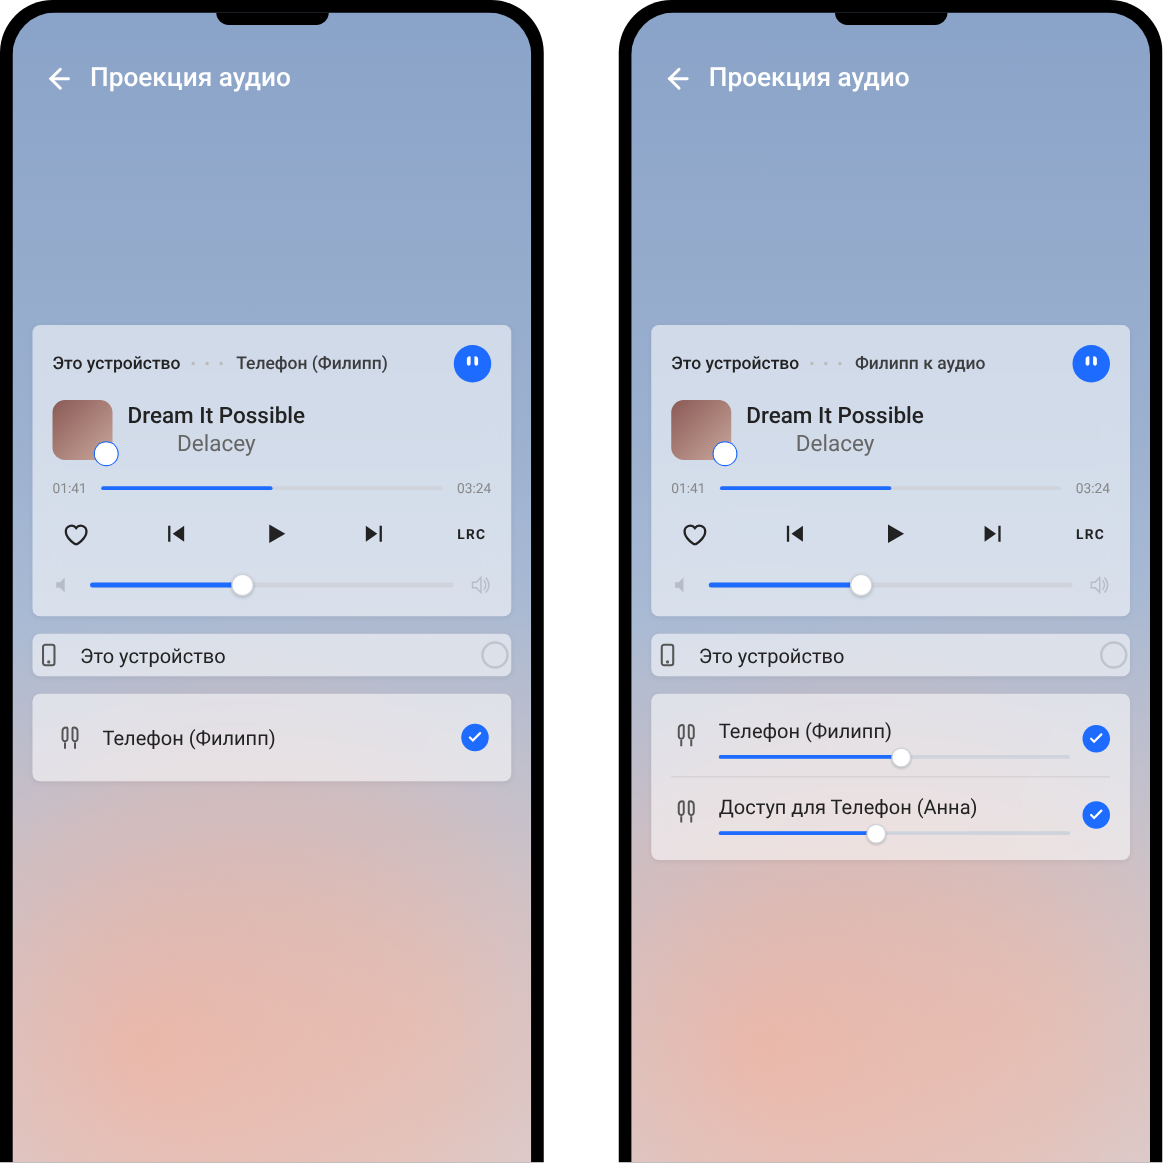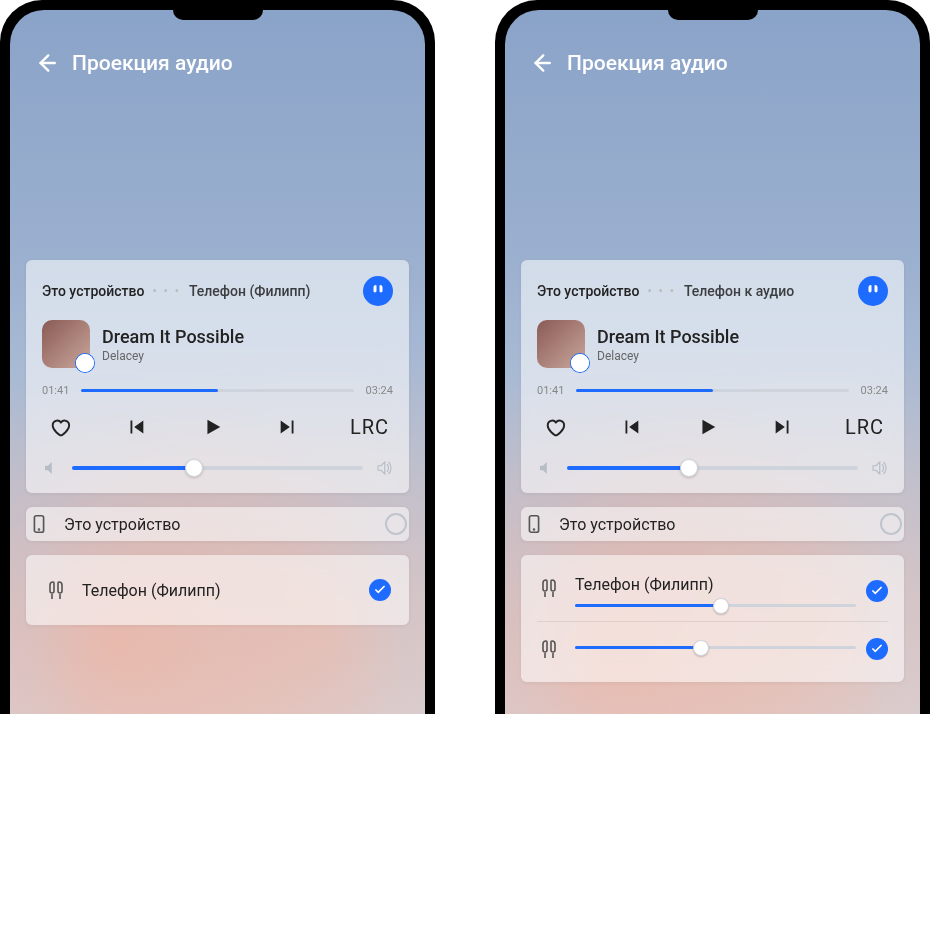--- a/index.html
+++ b/index.html
@@ -7,21 +7,21 @@
     width: 930px; height: 930px;
     background: #fff;
     font-family: -apple-system, BlinkMacSystemFont, "Segoe UI", Roboto, Arial, sans-serif;
     position: relative;
     overflow: hidden;
   }
   .phone {
     position: absolute;
     width: 435px;
     top: 0;
-    height: 714px;
+    height: 930px;
     border-radius: 42px 42px 0 0;
     background: #000;
     padding: 10px 10px 0 10px;
     overflow: hidden;
   }
   .phone.left { left: 0; }
   .phone.right { right: 0; }
   .screen {
     width: 100%; height: 100%;
     border-radius: 34px 34px 0 0;
@@ -75,41 +75,41 @@
   .album::after{
     content:""; position:absolute; right:-4px; bottom:-4px;
     width:18px; height:18px; border-radius:50%;
     background:#fff; box-shadow:0 0 0 2px #fff inset, 0 0 0 1px #1d6bff;
   }
   .album .mini {
     position:absolute; right:-1px; bottom:-1px; width:12px; height:12px;
     border-radius:50%; background:#1d6bff;
   }
   .track-title { font-size:18px; font-weight:500; }
-  .track-artist { font-size:12px; color:#666; margin-top:2px; }
+  .track-artist { font-size:18px; color:#666; margin-top:2px;text-align:center; }
 
   .progress-row {
     display:flex; align-items:center; gap:12px; margin-top:16px;
     font-size:11px; color:#888;
   }
   .progress {
     flex:1; height:3px; background:#cfd4dc; border-radius:2px; position:relative;
   }
   .progress .fill {
     position:absolute; left:0; top:0; height:100%;
     background:#1d6bff; border-radius:2px;
   }
 
   .controls {
     display:flex; align-items:center; justify-content:space-between;
     margin-top:16px; padding:0 4px;
   }
   .ctrl { width:28px; height:28px; cursor:pointer; display:flex; align-items:center; justify-content:center; }
   .ctrl svg { width:22px; height:22px; }
-  .lrc { font-size:20px; font-weight:400; letter-spacing:1px; cursor:pointer; }
+  .lrc { font-size:11px; font-weight:700; letter-spacing:1px; cursor:pointer; }
 
   .volume-row {
     display:flex; align-items:center; gap:12px; margin-top:18px;
     color:#b7bdc6;
   }
   .vol-icon { width:18px; height:18px; }
   .slider {
     flex:1; height:4px; background:#cfd4dc; border-radius:3px; position:relative;
     cursor:pointer;
   }
@@ -311,21 +311,21 @@
       <span class="title">Проекция аудио</span>
     </div>
 
     <div style="height:160px"></div>
 
     <div class="card">
       <div class="top-row">
         <div class="tabs">
           <span>Это устройство</span>
           <span class="dots">• • •</span>
-          <span class="tab2">Телефон к аудио</span>
+          <span class="tab2">Филипп к аудио</span>
         </div>
         <span class="share-btn">
           <svg viewBox="0 0 24 24" width="18" height="18">
               <path d="M9 4c-2 0-3 1.5-3 3v5c0 1 1 2 2 2s2-1 2-2V5c0-.5-.5-1-1-1zm6 0c2 0 3 1.5 3 3v5c0 1-1 2-2 2s-2-1-2-2V5c0-.5.5-1 1-1z"></path>
             </svg>
         </span>
       </div>
 
       <div class="track-row">
         <div class="album">
@@ -427,20 +427,21 @@
 
       <div class="shared-item">
         <div class="shared-row">
           <div class="shared-left">
             <span class="earbuds-icon">
               <svg viewBox="0 0 24 24" fill="none" stroke="#555" stroke-width="1.6">
                   <path d="M9 3c-2 0-3 1.5-3 3v6c0 1 1 2 2 2s2-1 2-2V4c0-.5-.5-1-1-1zm6 0c2 0 3 1.5 3 3v6c0 1-1 2-2 2s-2-1-2-2V4c0-.5.5-1 1-1zM8 15v5m8-5v5"></path>
                 </svg>
             </span>
             <div class="shared-info">
+              <div class="shared-label">Доступ для Телефон (Анна)</div>
               <div class="mini-slider">
                 <div class="fill" style="width:45%"></div>
                 <div class="thumb" style="left:45%"></div>
               </div>
             </div>
           </div>
           <span class="check">
             <svg viewBox="0 0 24 24" width="14" height="14" fill="none" stroke-width="3" stroke-linecap="round">
                 <path d="M5 12l4 4 10-10"></path>
               </svg>

